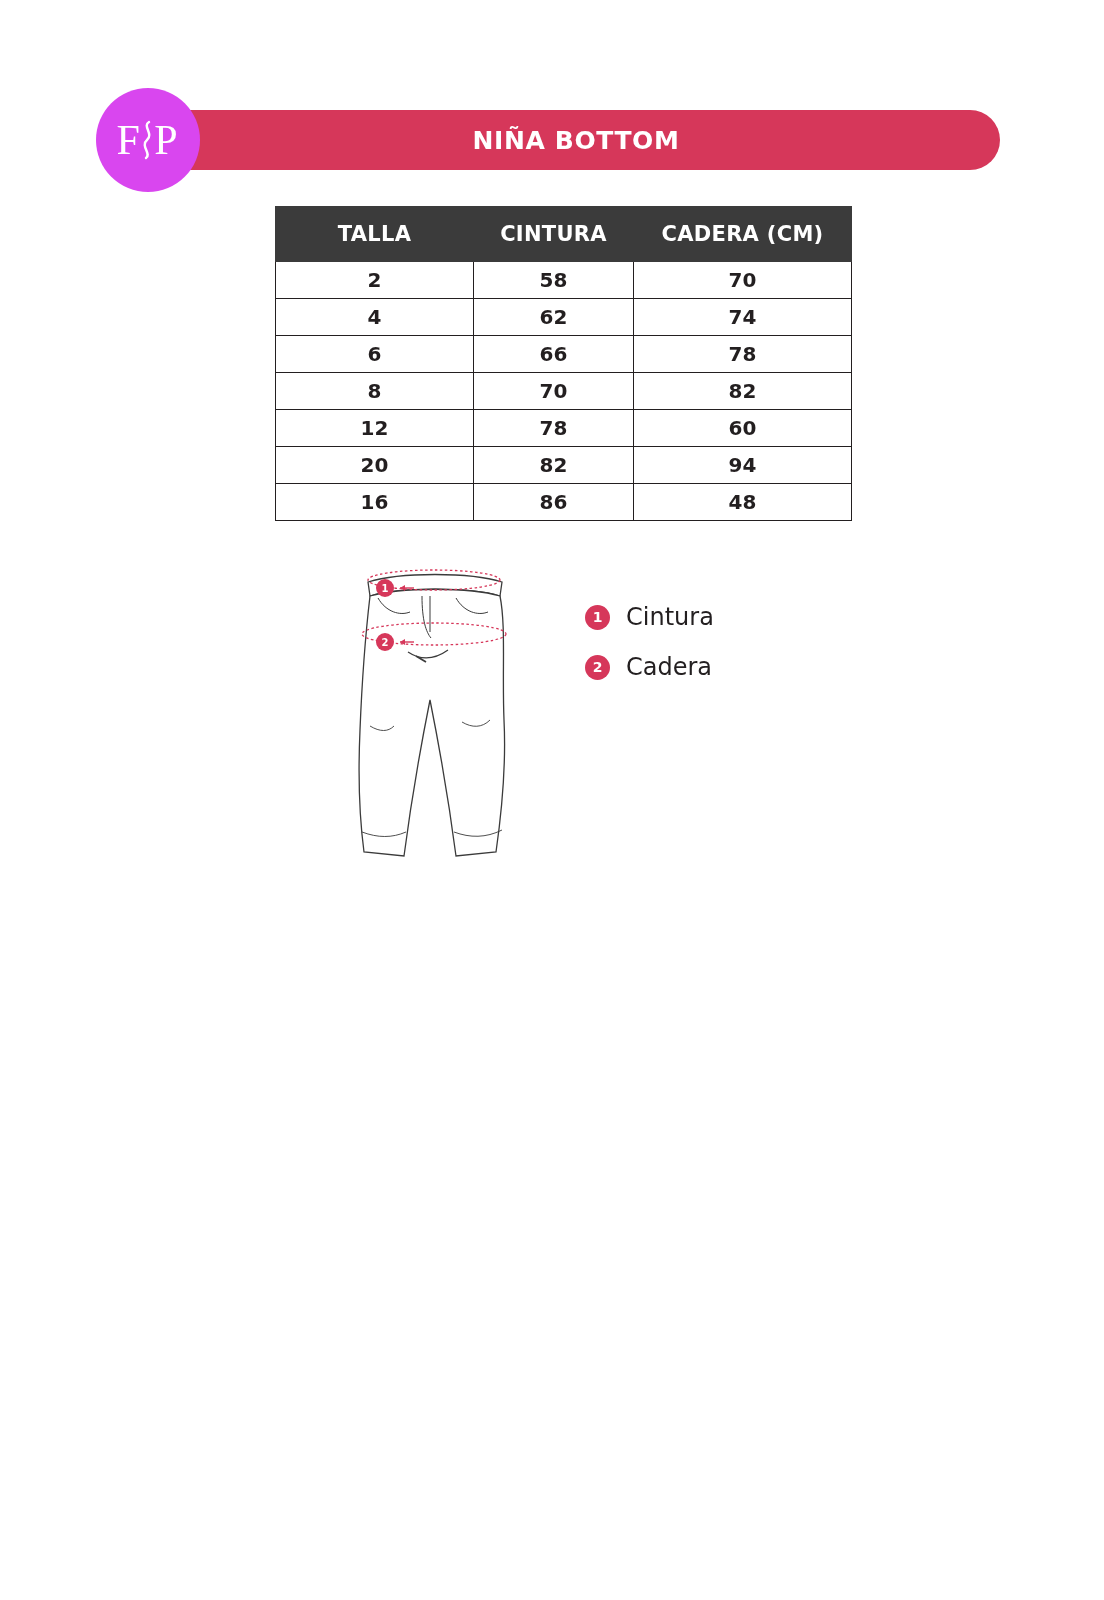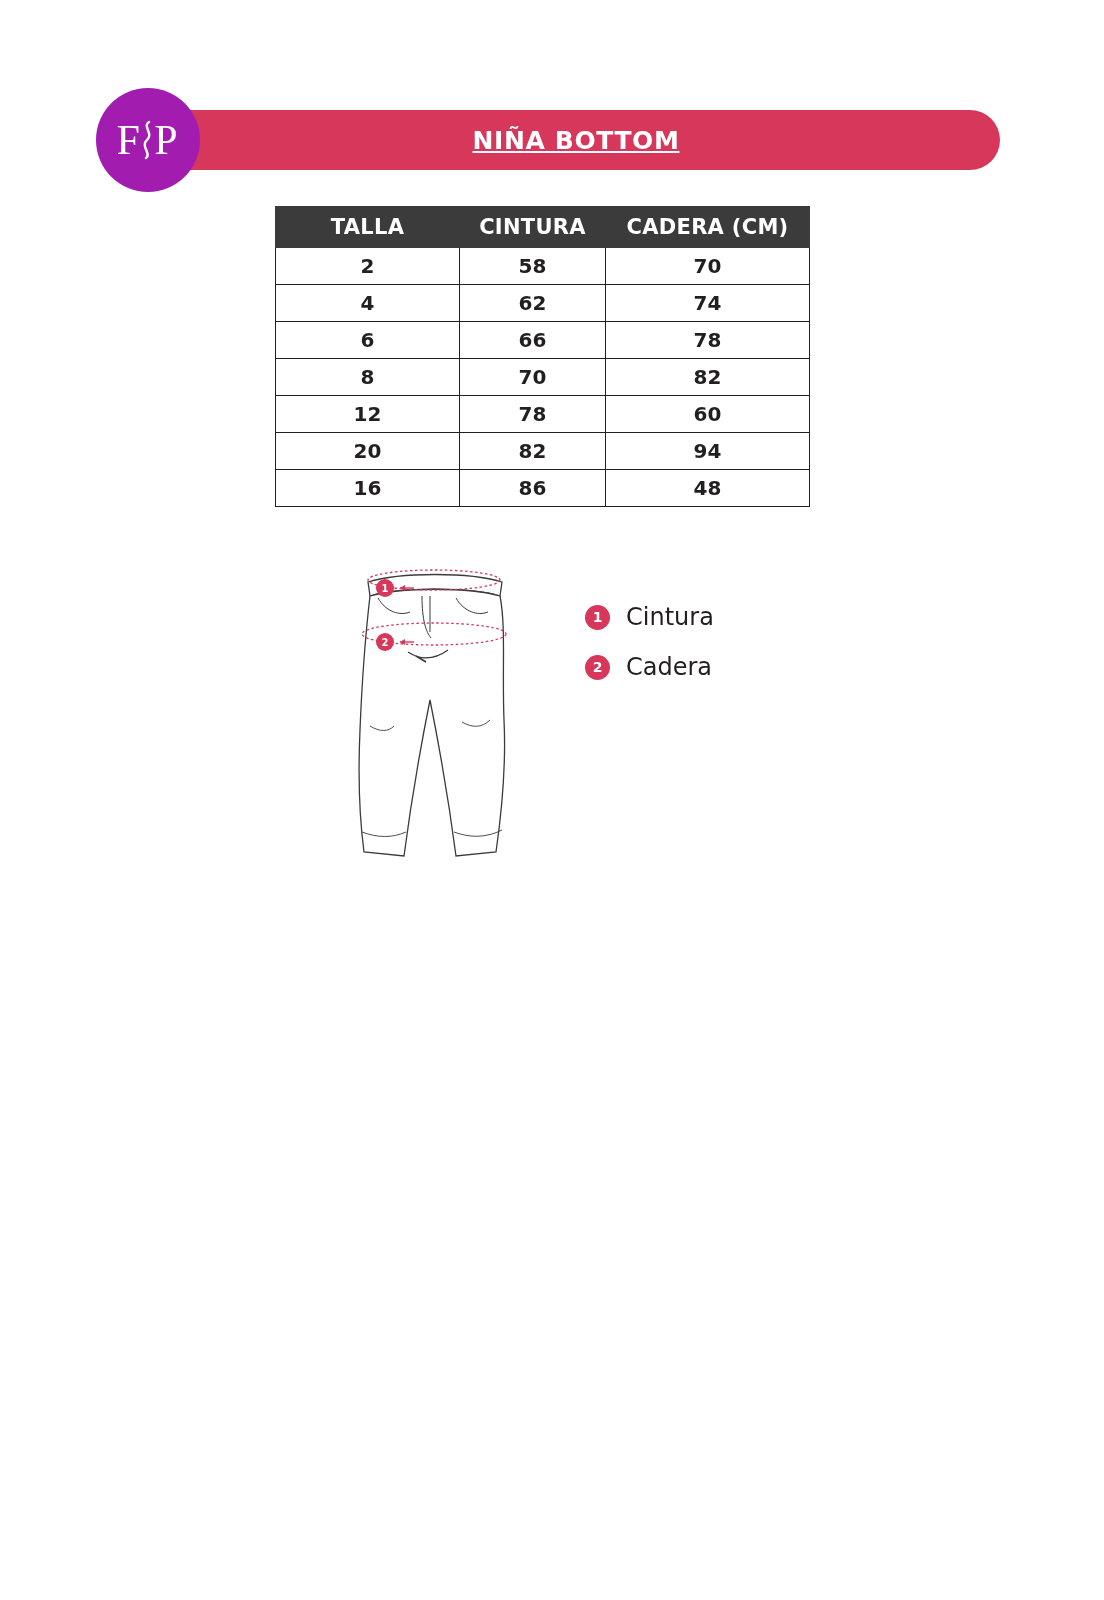--- a/index.html
+++ b/index.html
@@ -35,30 +35,29 @@
     display: flex;
     align-items: center;
     justify-content: center;
   }
   .header-title {
     color: #ffffff;
     font-size: 25px;
     font-weight: bold;
     letter-spacing: 0.6px;
     font-family: "DejaVu Sans", sans-serif;
-    text-decoration: underline;
   }
   .logo-circle {
     position: absolute;
     left: 0;
     top: -22px;
     width: 104px;
     height: 104px;
     border-radius: 52px;
-    background: #a21caf;
+    background: #d946ef;
     display: flex;
     align-items: center;
     justify-content: center;
   }
   .logo-inner {
     position: relative;
     width: 80px;
     height: 60px;
   }
   .logo-text {
@@ -90,21 +89,21 @@
     text-align: center;
     font-family: "DejaVu Sans", sans-serif;
   }
   .size-table thead th {
     background: #3b3b3b;
     color: #ffffff;
     border-color: #3b3b3b;
     font-size: 21px;
     font-weight: bold;
     height: 40px;
-    padding: 0;
+    padding: 7px;
     letter-spacing: 0.3px;
   }
   .size-table thead th.col-talla { width: 183px; }
   .size-table thead th.col-cintura { width: 145px; }
   .size-table thead th.col-cadera { width: 203px; }
   .size-table tbody td {
     height: 36px;
     padding: 0;
     font-size: 20px;
   }

